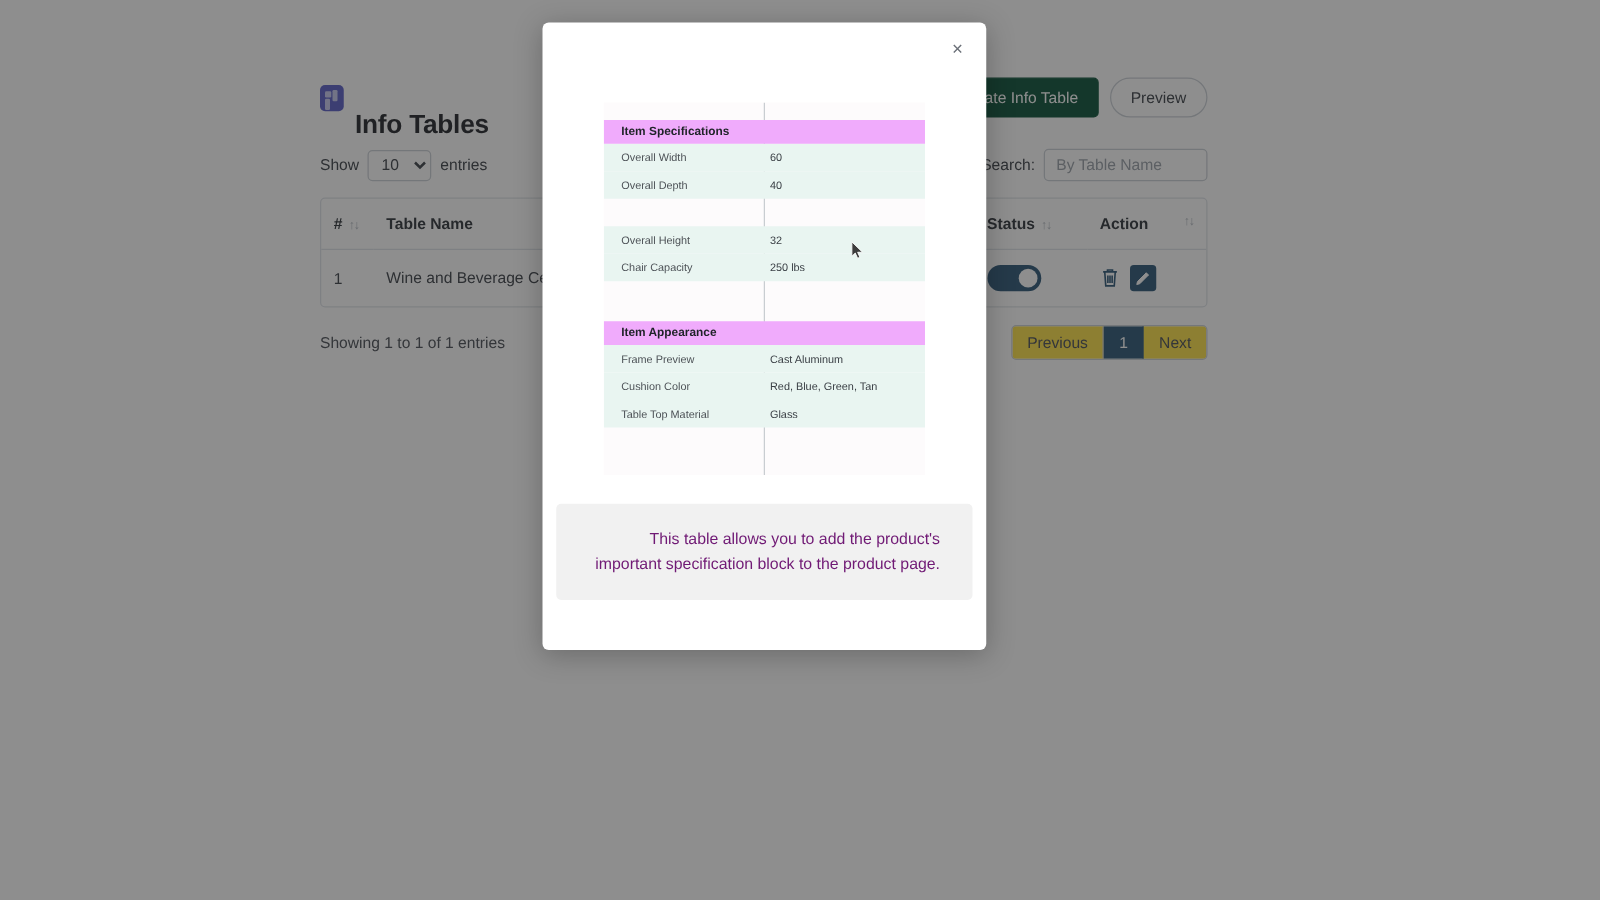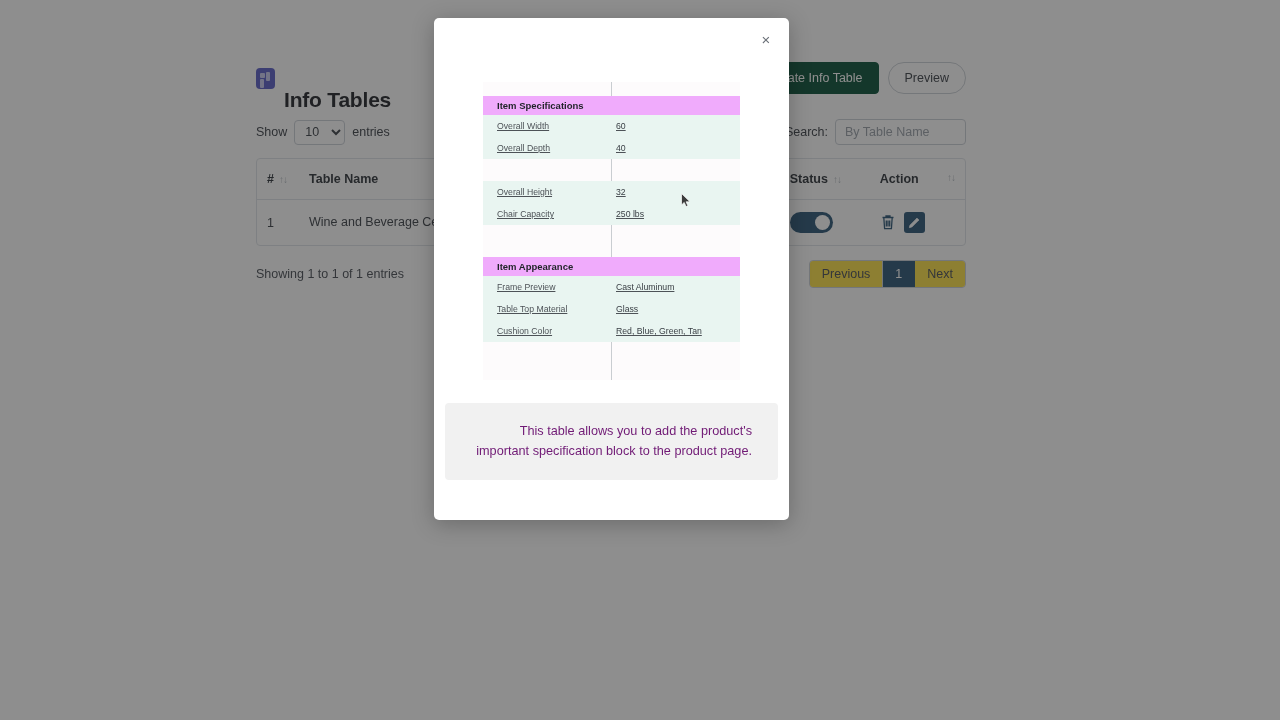--- a/index.html
+++ b/index.html
@@ -322,21 +322,20 @@
   .spec-row {
     position: relative;
     z-index: 1;
     display: flex;
     font-size: 8.7px;
     color: #4d5257;
     margin: 0 -14px;
     padding: 0;
     height: 22px;
     align-items: center;
-    text-decoration: underline;
   }
   .spec-row.alt { background: #e9f5f1; }
 
   .spec-label { width: 128px; padding-left: 14px; }
   .spec-value { flex: 1; padding-left: 5px; color: #3b4046; }
 
   .spec-spacer { height: 10px; }
 
   .cursor-arrow {
     position: absolute;
@@ -491,26 +490,26 @@
       <div class="spec-row"></div>
       <div class="spec-spacer"></div>
 
       <div class="spec-section">Item Appearance</div>
 
       <div class="spec-row alt">
         <span class="spec-label">Frame Preview</span>
         <span class="spec-value">Cast Aluminum</span>
       </div>
       <div class="spec-row alt">
+        <span class="spec-label">Cushion Color</span>
+        <span class="spec-value">Red, Blue, Green, Tan</span>
+      </div>
+      <div class="spec-row alt">
         <span class="spec-label">Table Top Material</span>
         <span class="spec-value">Glass</span>
-      </div>
-      <div class="spec-row alt">
-        <span class="spec-label">Cushion Color</span>
-        <span class="spec-value">Red, Blue, Green, Tan</span>
       </div>
 
       <div class="spec-row"></div>
 
     </div>
   </div>
 
   <div class="modal-note">This table allows you to add the product's important specification block to the product page.</div>
 </div>
 

